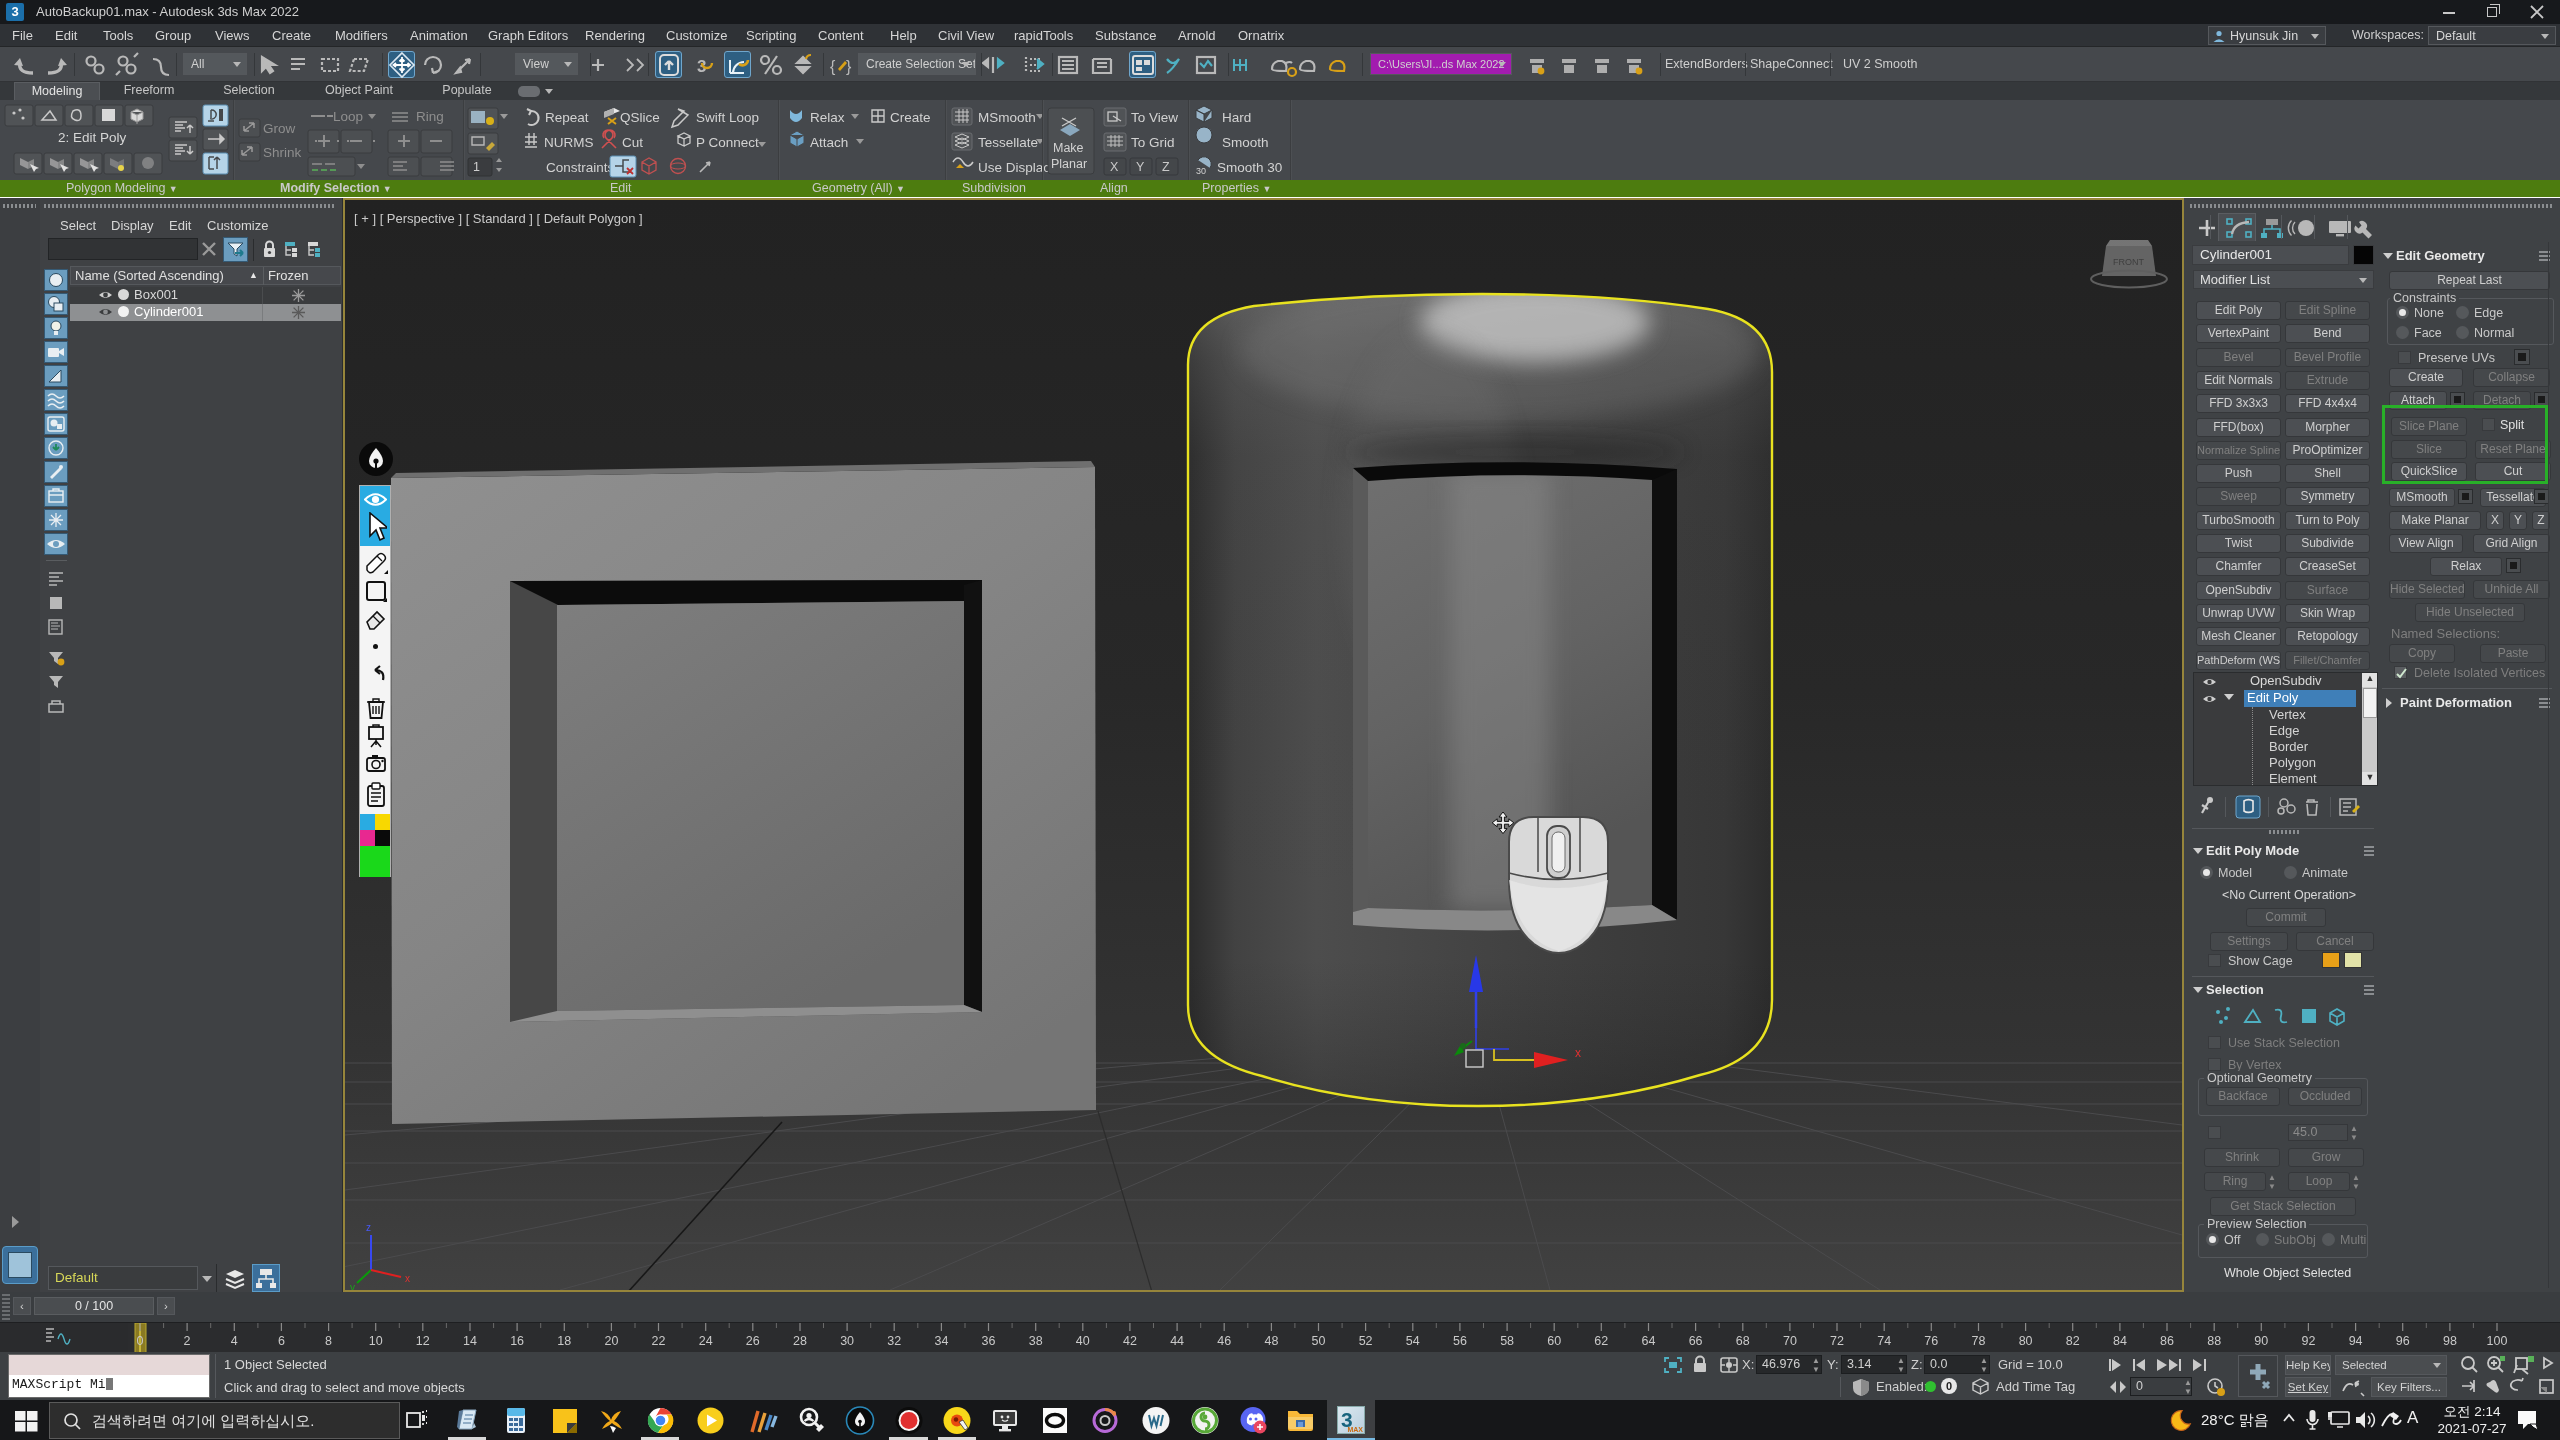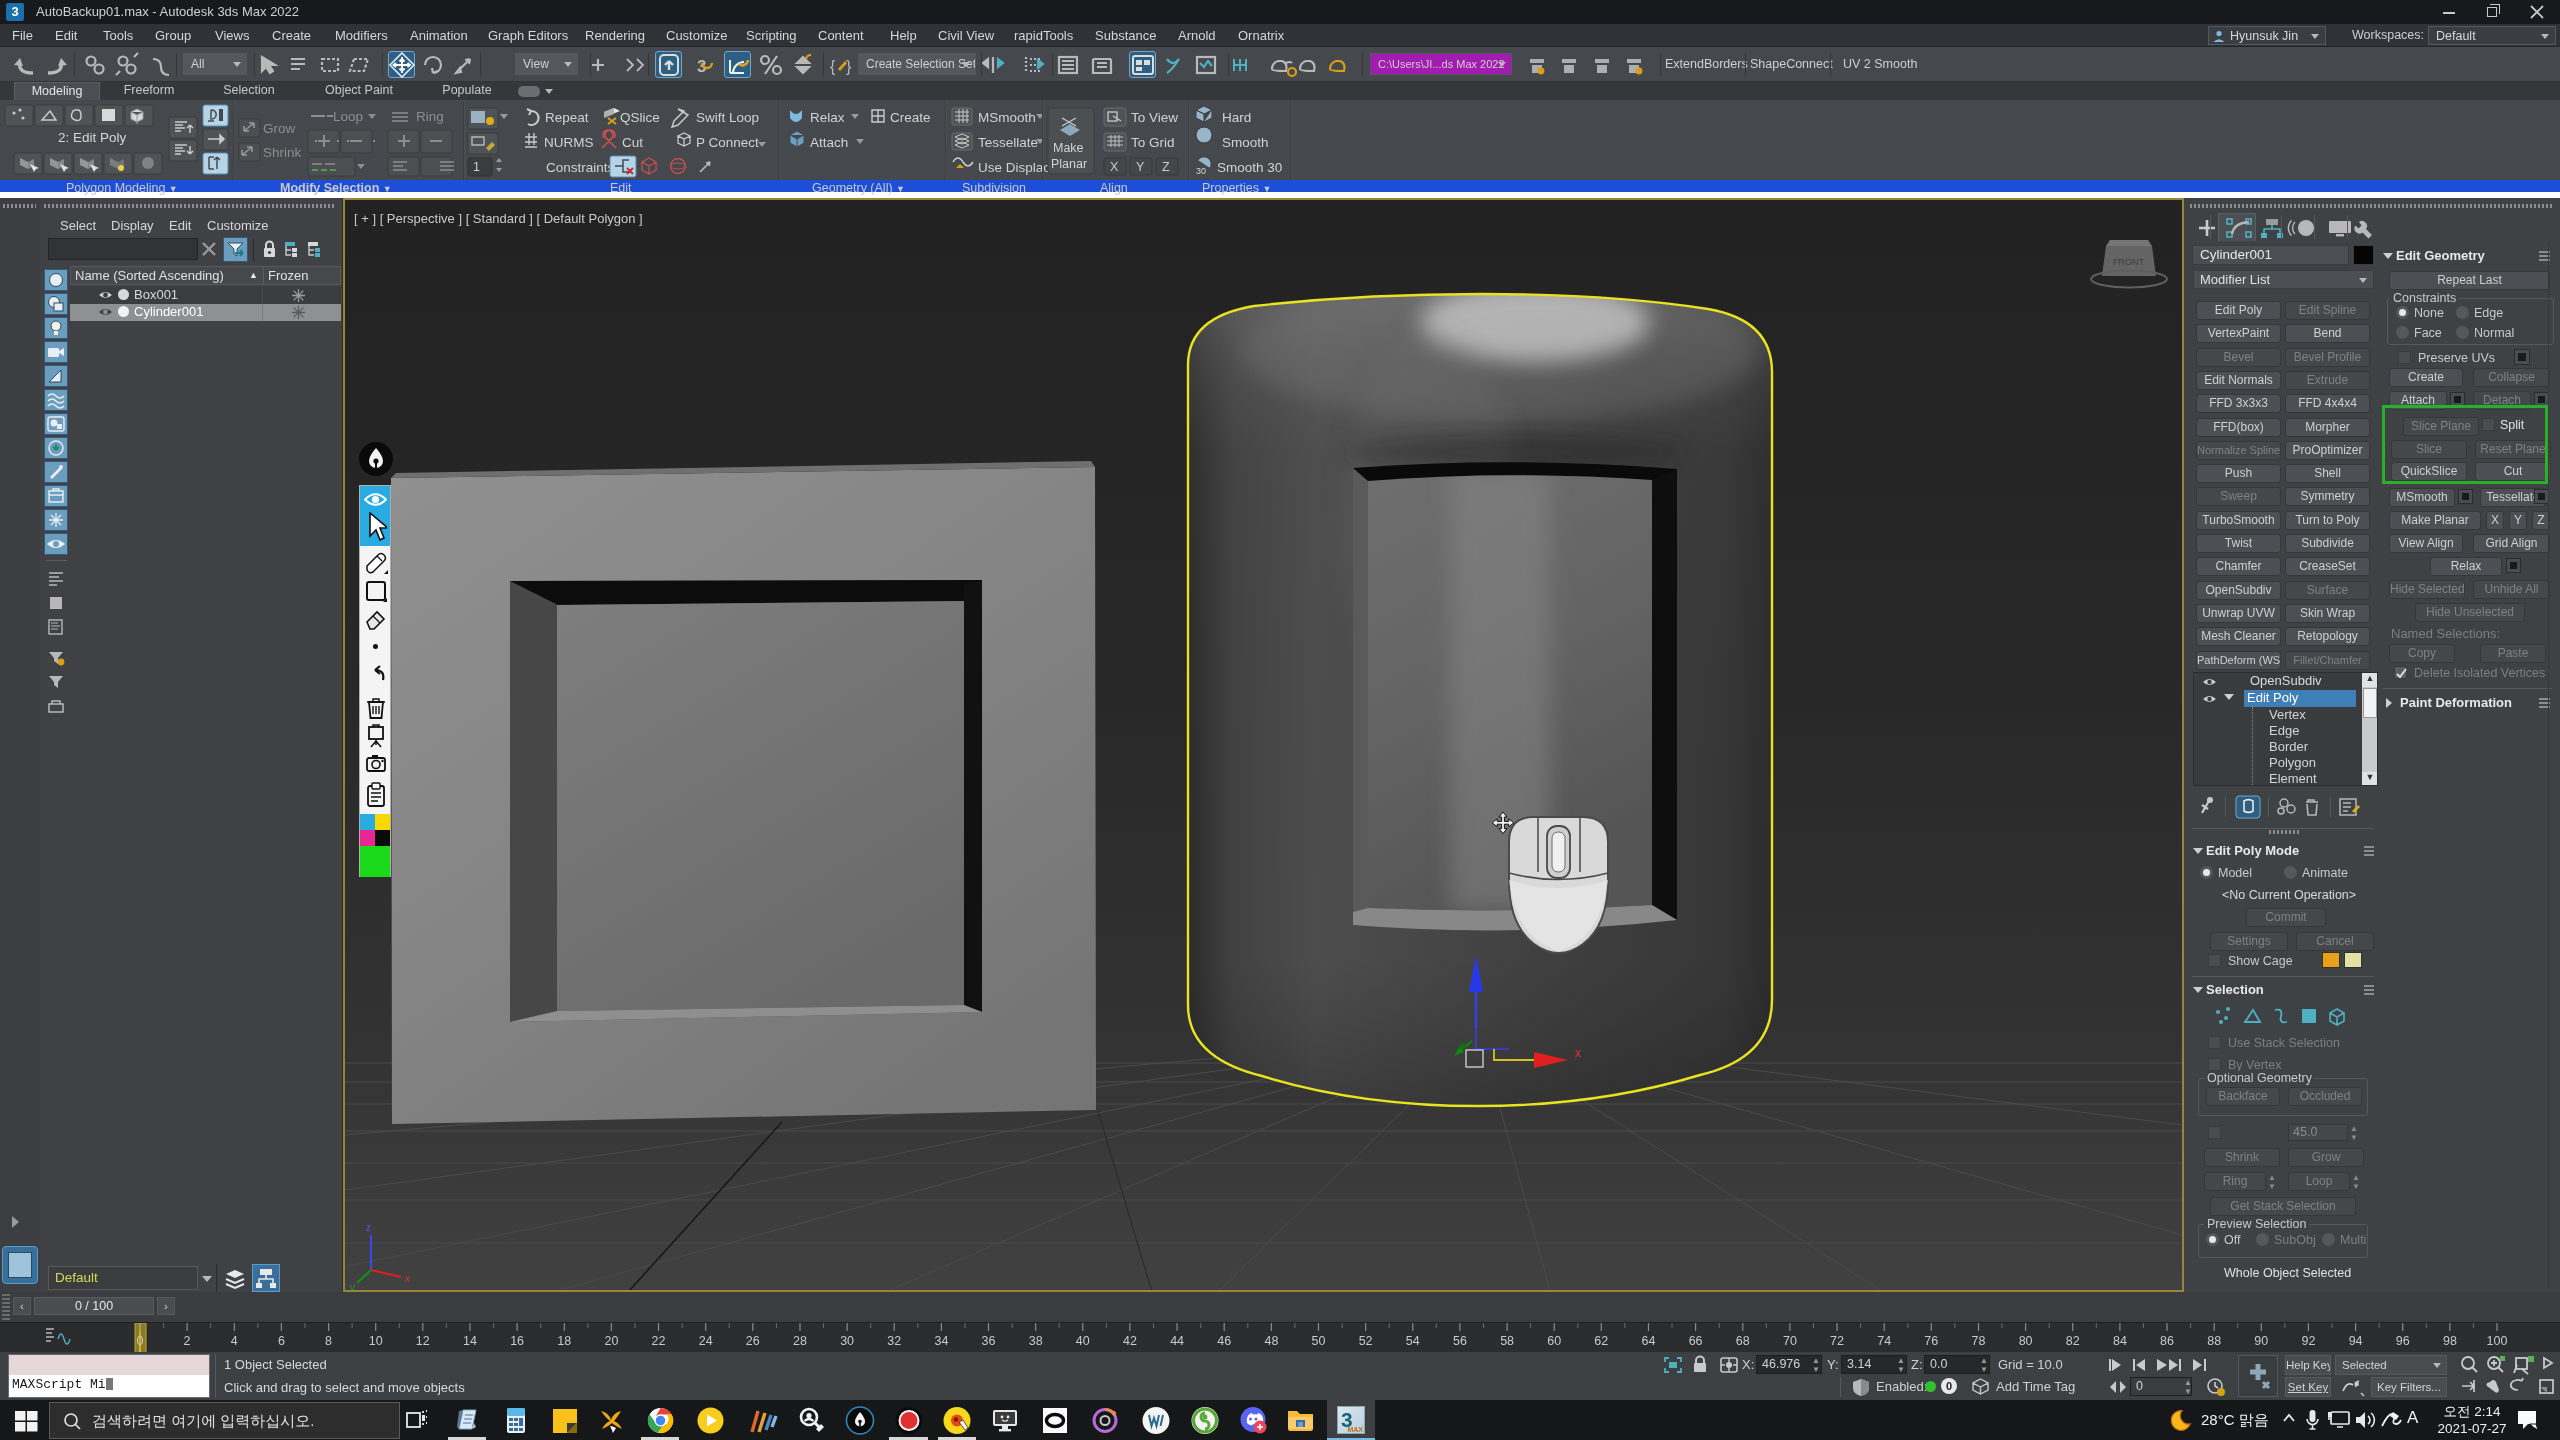--- a/index.html
+++ b/index.html
@@ -22,21 +22,21 @@
   .ticon.hl { background:#2e5f82; border:1px solid #6fa6cc; }
   .tsep { position:absolute; top:6px; width:1px; height:23px; background:#34373a; }
   .tdrop { position:absolute; top:6px; height:22px; background:#a21caf; border:1px solid #55585c; color:#d0d0d0; font-size:12px; line-height:20px; padding-left:7px; white-space:nowrap; overflow:hidden; }
   .tdrop .dar { position:absolute; right:5px; top:8px; width:0; height:0; border-left:4px solid transparent; border-right:4px solid transparent; border-top:5px solid #b8b8b8; }
 
   
   #ribbontabs { left:0; top:82px; width:2560px; height:18px; background:#35383b; }
   .rtab { position:absolute; top:0; height:18px; color:#c6c6c6; font-size:12.5px; line-height:17px; text-align:center; }
   .rtab.sel { background:#4b4e52; color:#e4e4e4; border:1px solid #5a5d61; border-bottom:none; }
   #ribbon { left:0; top:100px; width:2560px; height:80px; background:#45484c; }
-  #ribbonfoot { left:0; top:180px; width:2560px; height:18px; background:#1d4ed8; border-bottom:6px solid #ffffff; }
+  #ribbonfoot { left:0; top:180px; width:2560px; height:18px; background:#4d7c0f; border-bottom:1px solid #ffffff; }
   .rfl { position:absolute; top:1px; color:#c9c9c9; font-size:12.5px; }
   .rgsep { position:absolute; top:100px; width:2px; height:97px; background:linear-gradient(90deg,#333537,#55585c); }
 
   
   #leftdock { left:0; top:198px; width:40px; height:1094px; background:#3c3e41; }
   #explorer { left:40px; top:198px; width:303px; height:1094px; background:#3f4144; border-right:1px solid #2a2c2e; }
   .xmenu { position:absolute; top:20px; color:#d6d6d6; font-size:13px; }
   #xsearch { position:absolute; left:8px; top:40px; width:150px; height:22px; background:#313335; border:1px solid #222426; }
   .xicol { position:absolute; left:4px; width:24px; height:22px; background:#6b9dbf; border:1px solid #355a75; }
   .xicol.off { background:#3f4144; border:1px solid #3f4144; }
@@ -993,21 +993,21 @@
     <div class="cbtn" style="left:205px;top:170px;width:74px;">Create</div>
     <div class="cbtn dim" style="left:289px;top:170px;width:77px;">Collapse</div>
     <div class="cbtn" style="left:205px;top:193px;width:58px;">Attach</div>
     <div class="abs" style="left:266px;top:194px;width:15px;height:15px;background:#4a4d50;border:1px solid #2a2c2e;">
         <div class="abs" style="left:3px;top:3px;width:7px;height:7px;background:#1a1a1a;"></div>
       </div>
     <div class="cbtn dim" style="left:289px;top:193px;width:58px;">Detach</div>
     <div class="abs" style="left:350px;top:194px;width:15px;height:15px;background:#4a4d50;border:1px solid #2a2c2e;">
         <div class="abs" style="left:3px;top:3px;width:7px;height:7px;background:#1a1a1a;"></div>
       </div>
-    <div class="cbtn dim" style="left:207px;top:219px;width:76px;margin-left:12px;">Slice Plane</div>
+    <div class="cbtn dim" style="left:207px;top:219px;width:76px;">Slice Plane</div>
     <div class="check" style="left:298px;top:220px;"></div>
       <div class="ctext" style="left:316px;top:220px;color:#e0e0e0;">Split</div>
     <div class="cbtn dim" style="left:207px;top:242px;width:76px;">Slice</div>
     <div class="cbtn dim" style="left:291px;top:242px;width:76px;">Reset Plane</div>
     <div class="cbtn" style="left:207px;top:264px;width:76px;">QuickSlice</div>
     <div class="cbtn" style="left:291px;top:264px;width:76px;">Cut</div>
     <div class="cbtn" style="left:205px;top:290px;width:66px;">MSmooth</div>
     <div class="abs" style="left:274px;top:291px;width:15px;height:15px;background:#4a4d50;border:1px solid #2a2c2e;">
         <div class="abs" style="left:3px;top:3px;width:7px;height:7px;background:#1a1a1a;"></div>
       </div>

